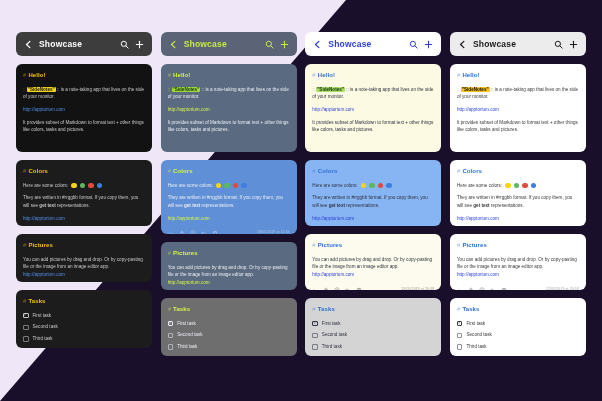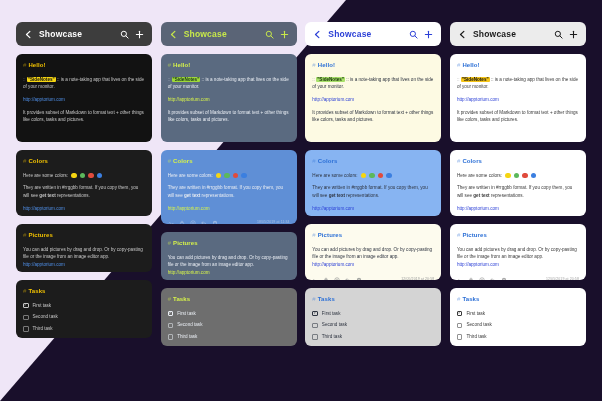--- a/index.html
+++ b/index.html
@@ -11,21 +11,21 @@
   }
   #bg-dark {
     position: absolute; inset: 0;
     background: #190f2b;
     clip-path: polygon(100% 0, 100% 100%, 0 100%, 0 100%, 346px 0);
     z-index: 0;
   }
   #stage {
     position: absolute; inset: 0; z-index: 2;
     display: flex; justify-content: space-between;
-    padding: 22px 16px 16px 16px;
+    padding: 32px 16px 16px 16px;
   }
   .column {
     width: 136px;
     display: flex; flex-direction: column; gap: 8px;
   }
 
   
   .hdr {
     height: 24px; border-radius: 6px;
     display: flex; align-items: center;

